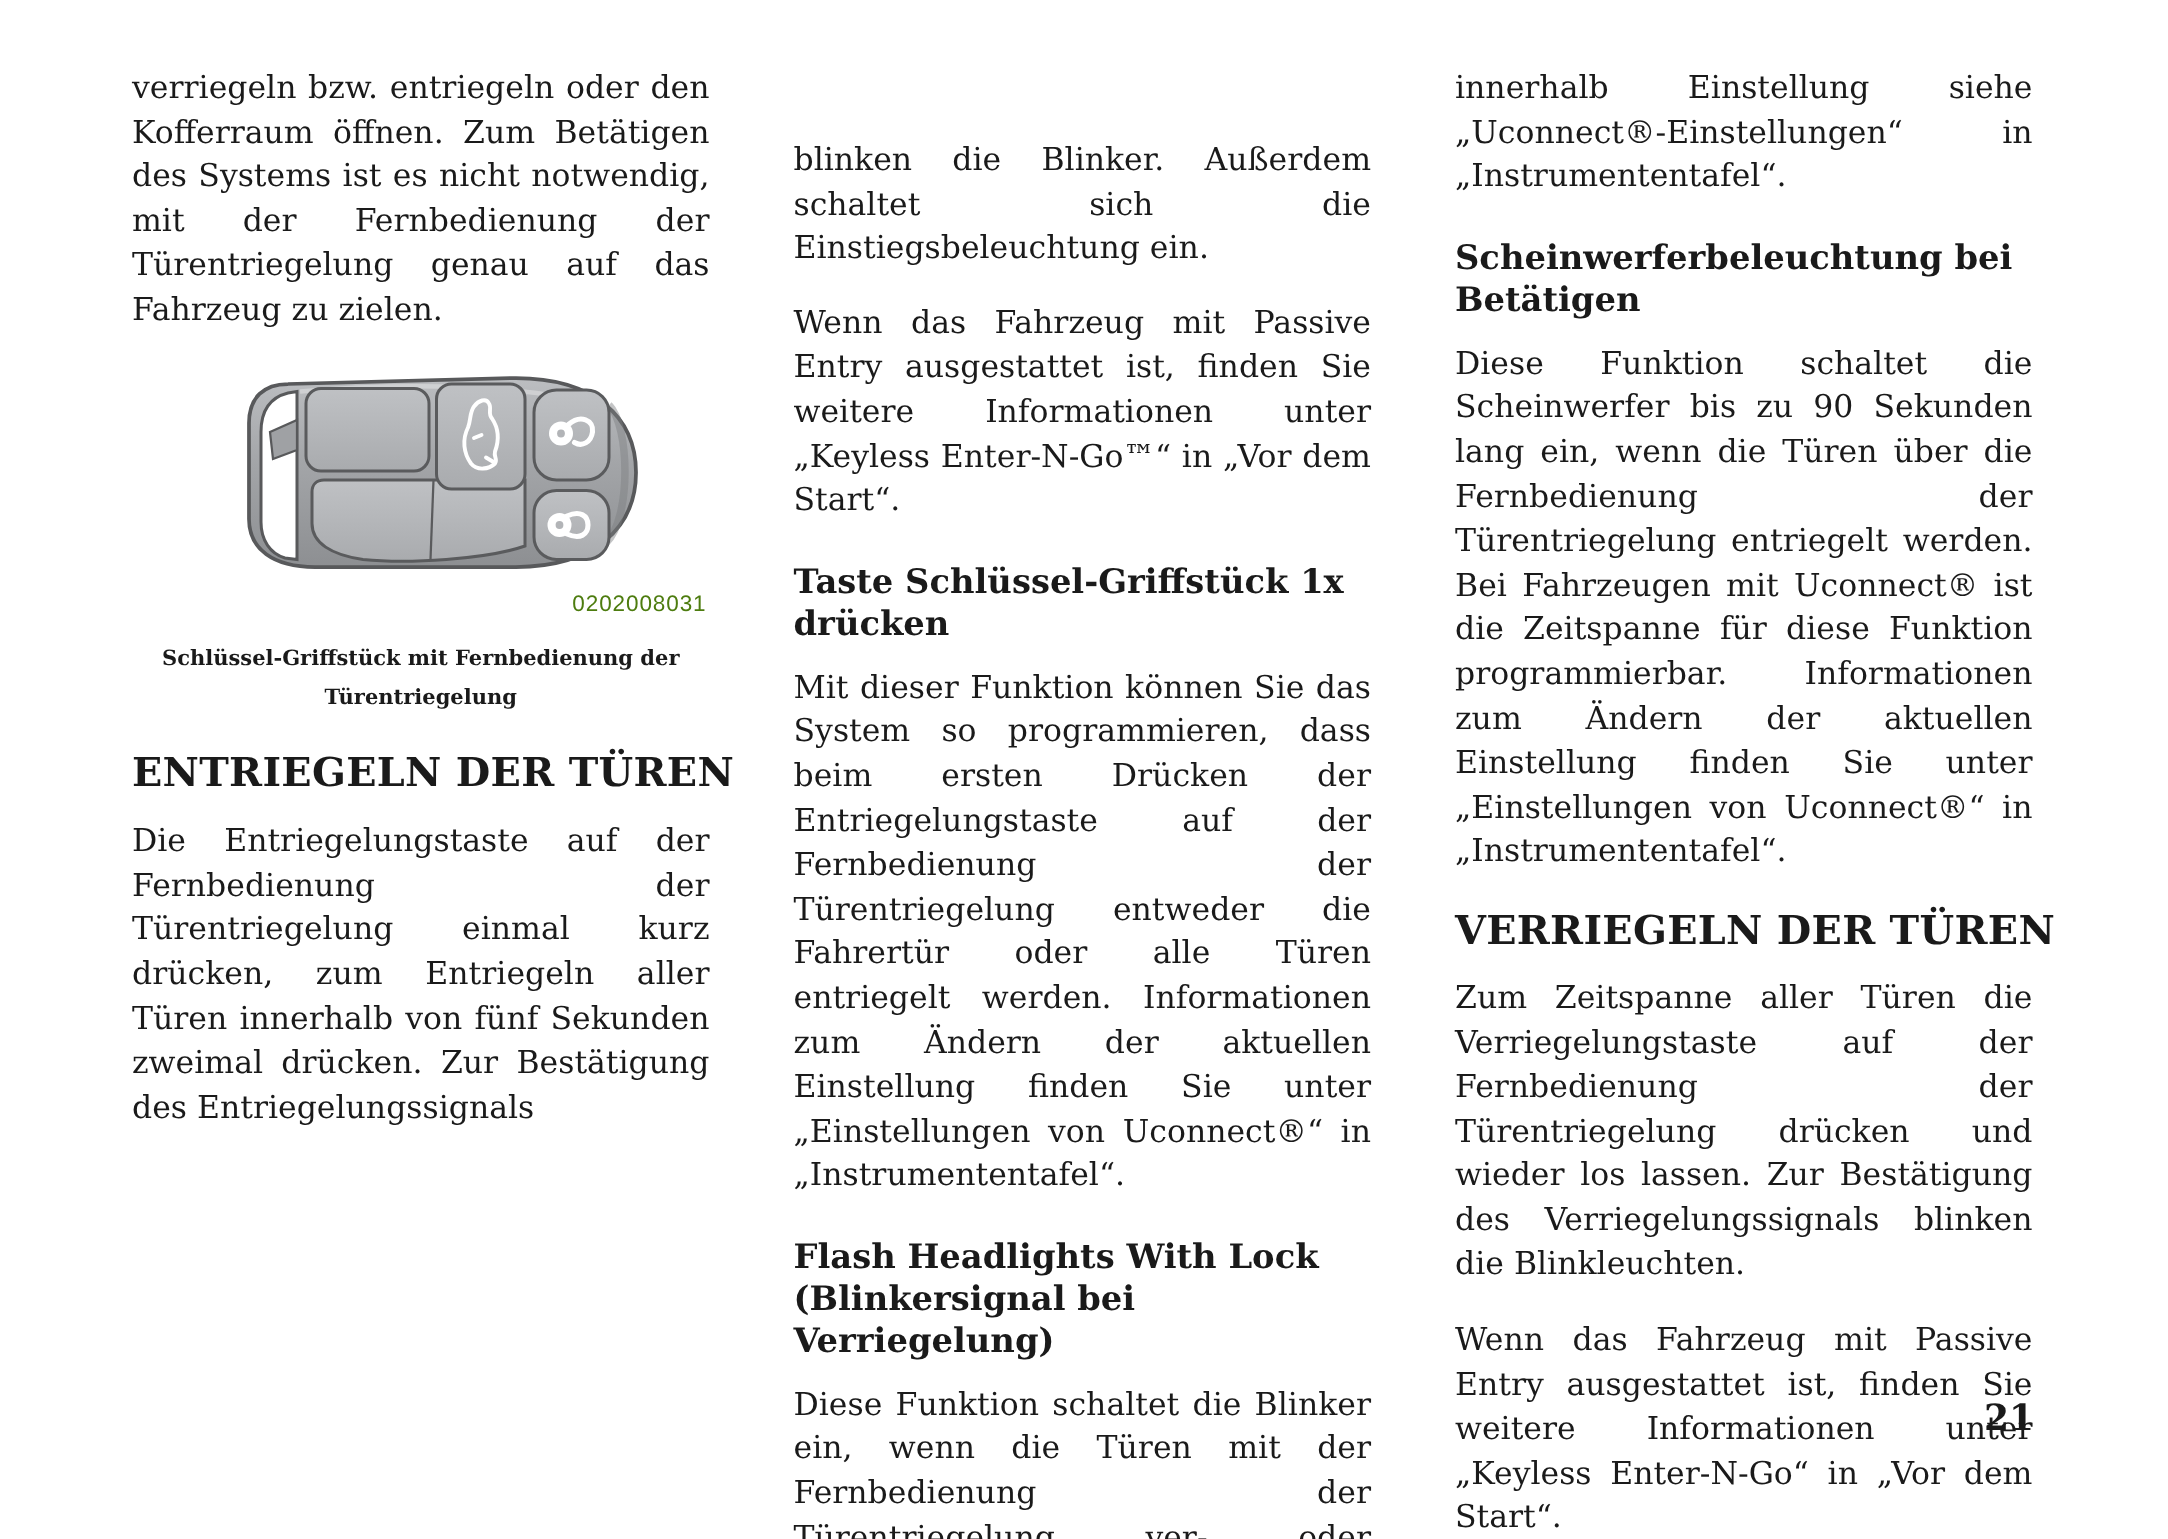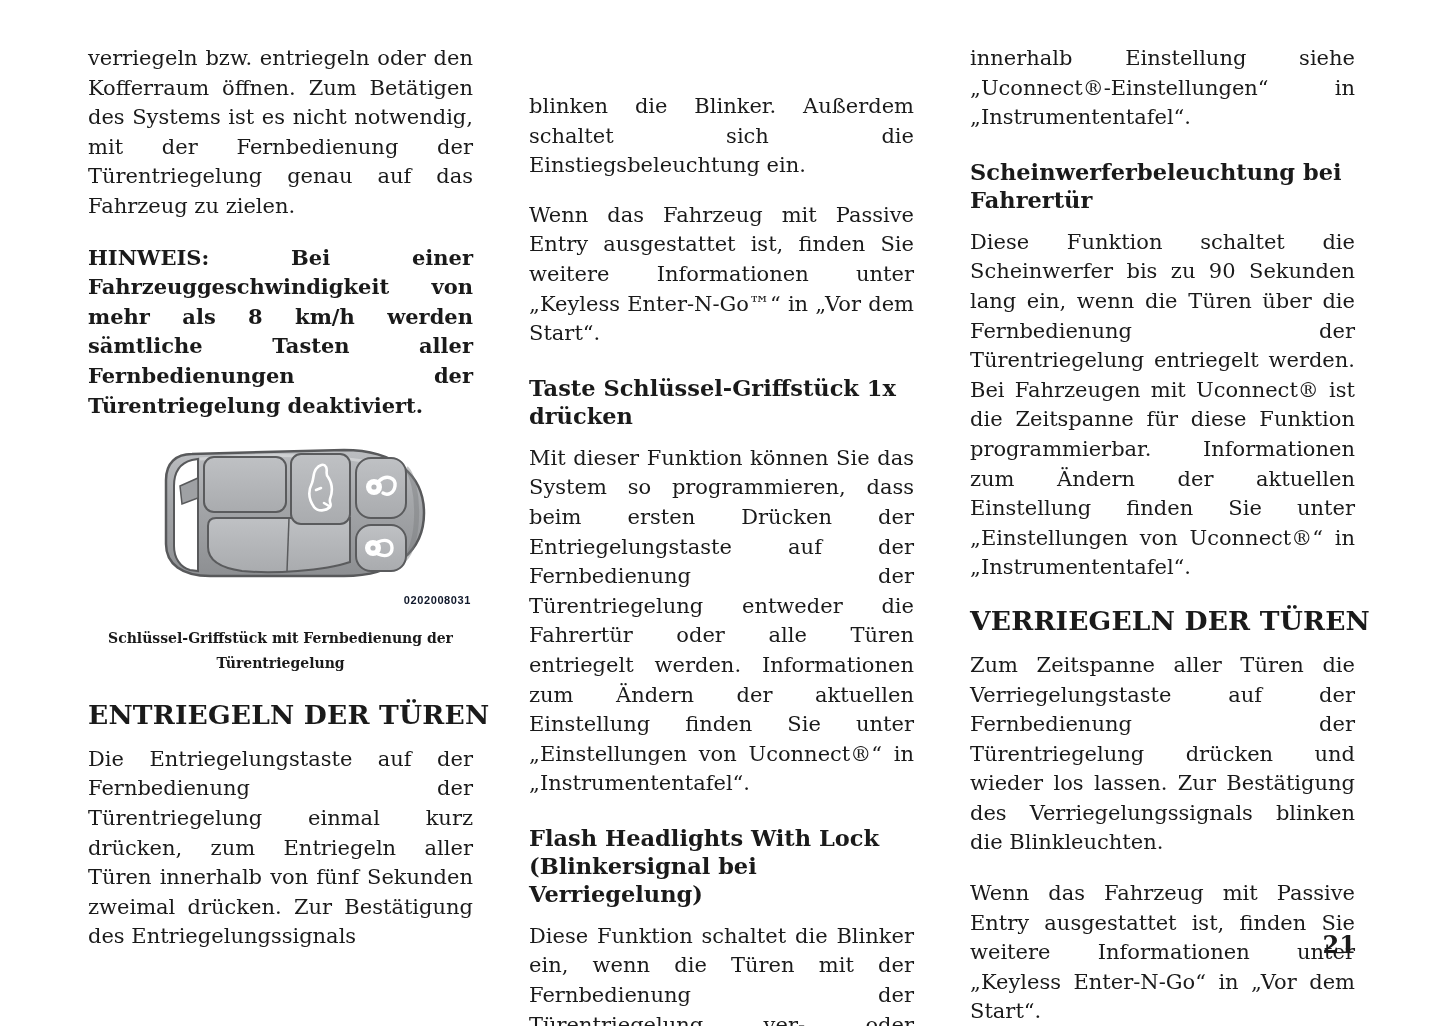--- a/index.html
+++ b/index.html
@@ -45,24 +45,24 @@
     text-align: right;
     margin: 22px 0 15px 0;
     hyphens: none;
     white-space: nowrap;
   }
   .figure { margin: 26px 0 0 0; }
   .fob-wrap { margin-left: 70px; width: 272px; height: 136px; }
   .fig-code {
     text-align: right;
     font-family: "Liberation Sans", "DejaVu Sans", sans-serif;
-    font-weight: bold;
-    font-size: 11px;
+    font-weight: normal;
+    font-size: 15px;
     letter-spacing: 0.6px;
-    color: #0f172a;
+    color: #4d7c0f;
     margin: 4px 2px 10px 0;
   }
   .caption {
     font-weight: bold;
     font-size: 14px;
     line-height: 25.5px;
     text-align: center;
     margin: 0 0 6px 0;
     hyphens: none;
   }
@@ -75,21 +75,20 @@
     font-weight: bold;
   }
 </style>
 </head>
 <body>
 
 <div class="page">
 
   <div class="col">
     <p>verriegeln bzw. entriegeln oder den Kofferraum öffnen. Zum Betätigen des Systems ist es nicht notwendig, mit der Fernbedienung der Türentriegelung genau auf das Fahrzeug zu zielen.</p>
-    <p class="note">HINWEIS: Bei einer Fahrzeuggeschwindigkeit von mehr als 8 km/h werden sämtliche Tasten aller Fernbedienungen der Türentriegelung deaktiviert.</p>
 
     <div class="figure">
       <div class="fob-wrap">
         <svg viewBox="0 0 272 136" width="272" height="136">
           <defs>
             <linearGradient id="bodyg" x1="0" y1="0" x2="0" y2="1">
               <stop offset="0" stop-color="#bcbec1"></stop>
               <stop offset="0.45" stop-color="#a3a5a8"></stop>
               <stop offset="1" stop-color="#8d8f92"></stop>
             </linearGradient>
@@ -147,21 +146,21 @@
     <p style="margin-bottom:20px;margin-top:48px;">blinken die Blinker. Außerdem schaltet sich die Einstiegsbeleuchtung ein.</p>
     <p>Wenn das Fahrzeug mit Passive Entry ausgestattet ist, finden Sie weitere Informationen unter „Keyless Enter-N-Go™“ in „Vor dem Start“.</p>
     <div class="subhead">Taste Schlüssel-Griffstück 1x drücken</div>
     <p>Mit dieser Funktion können Sie das System so programmieren, dass beim ersten Drücken der Entriegelungstaste auf der Fernbedienung der Türentriegelung entweder die Fahrertür oder alle Türen entriegelt werden. Informationen zum Ändern der aktuellen Einstellung finden Sie unter „Einstellungen von Uconnect®“ in „Instrumententafel“.</p>
     <div class="subhead">Flash Headlights With Lock (Blinkersignal bei Verriegelung)</div>
     <p>Diese Funktion schaltet die Blinker ein, wenn die Türen mit der Fernbedienung der Türentriegelung ver- oder entriegelt werden. Diese Funktion kann ein- oder ausgeschaltet werden. Informationen zum Ändern der</p>
   </div>
 
   <div class="col">
     <p>innerhalb Einstellung siehe „Uconnect®-Einstellungen“ in „Instrumententafel“.</p>
-    <div class="subhead">Scheinwerferbeleuchtung bei Fahrertür</div>
+    <div class="subhead">Scheinwerferbeleuchtung bei Betätigen</div>
     <p>Diese Funktion schaltet die Scheinwerfer bis zu 90 Sekunden lang ein, wenn die Türen über die Fernbedienung der Türentriegelung entriegelt werden. Bei Fahrzeugen mit Uconnect® ist die Zeitspanne für diese Funktion programmierbar. Informationen zum Ändern der aktuellen Einstellung finden Sie unter „Einstellungen von Uconnect®“ in „Instrumententafel“.</p>
     <div class="bighead">VERRIEGELN DER TÜREN</div>
     <p>Zum Zeitspanne aller Türen die Verriegelungstaste auf der Fernbedienung der Türentriegelung drücken und wieder los lassen. Zur Bestätigung des Verriegelungssignals blinken die Blinkleuchten.</p>
     <p>Wenn das Fahrzeug mit Passive Entry ausgestattet ist, finden Sie weitere Informationen unter „Keyless Enter-N-Go“ in „Vor dem Start“.</p>
   </div>
 
 </div>
 
 <div class="pageno">21</div>
 

